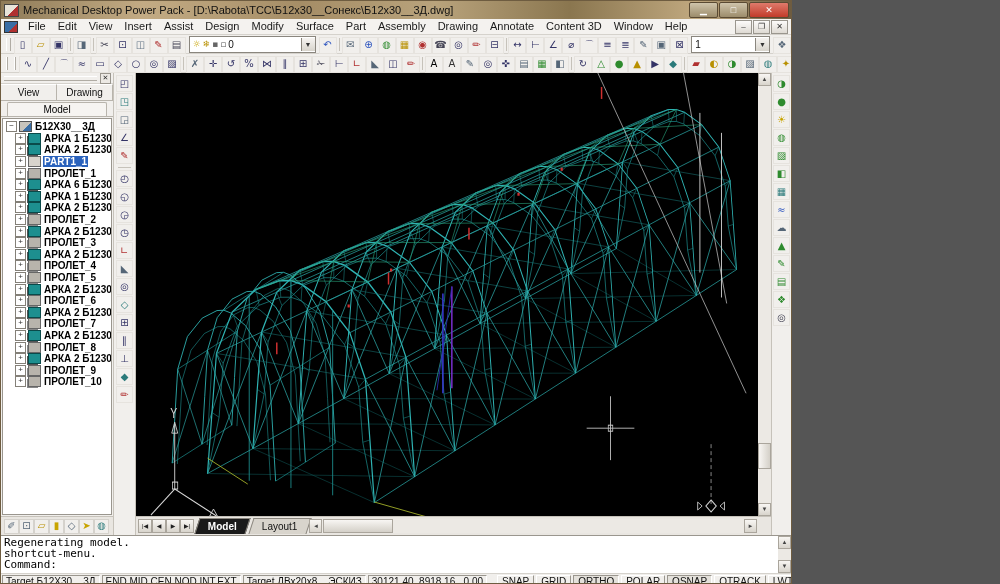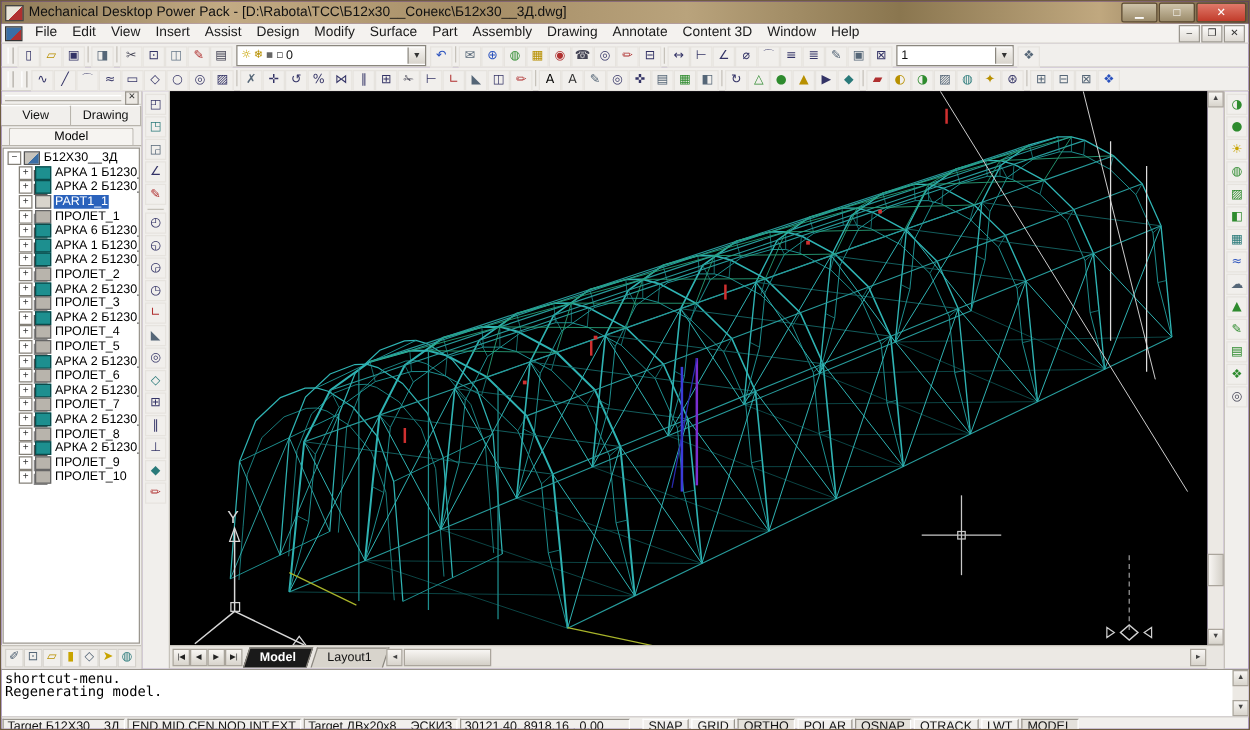--- a/index.html
+++ b/index.html
@@ -1,16 +1,16 @@
 <!DOCTYPE html>
 <html><head>
 <meta charset="utf-8">
 <style>
   html,body{margin:0;padding:0;background:#555;}
-  #app{position:relative;width:1000px;height:584px;background:#4c1d95;font-family:"Liberation Sans",sans-serif;overflow:hidden;border:1px solid #6e5c40;box-sizing:border-box;}
+  #app{position:relative;width:792px;height:584px;background:#a3a3a3;font-family:"Liberation Sans",sans-serif;overflow:hidden;border:1px solid #6e5c40;box-sizing:border-box;}
   
   #titlebar{height:18px;display:flex;align-items:center;background:linear-gradient(90deg,#8f7b58,#c3ab84 18%,#a58d66 38%,#b9a37c 55%,#8a764f 72%,#c0a87f 88%,#6e5c40);}
   #title-icon{width:13px;height:11px;margin:0 4px 0 3px;background:linear-gradient(135deg,#e8e4da 55%,#b03030 55%);border:1px solid #444;}
   #title-text{font-size:11px;color:#111;white-space:nowrap;overflow:hidden;flex:1;}
   .wbtns{display:flex;margin-right:2px;}
   .wbtn{width:27px;height:14px;border:1px solid #5a4a33;border-radius:2px;margin-left:1px;display:flex;align-items:center;justify-content:center;font-size:9px;color:#fff;background:linear-gradient(#cfc4ab,#9c8c6b);}
   .wbtn.close{background:linear-gradient(#e07a6b,#c13b2a);width:38px;}
   
   #menubar{height:15px;background:#f4f2ef;border-bottom:1px solid #d5d2cc;display:flex;align-items:center;font-size:11px;}
   #mdi-icon{width:12px;height:10px;margin:0 4px 0 3px;background:linear-gradient(135deg,#3a6ea5 60%,#b03030 60%);border:1px solid #333;}
@@ -40,21 +40,21 @@
   #model-tab{flex:1;margin:1px 6px 0 6px;border:1px solid #b8b4ac;border-bottom:none;border-radius:2px 2px 0 0;background:#f6f4f1;text-align:center;line-height:13px;}
   #tree{flex:1;background:#fff;border:1px solid #9a968e;margin:1px;overflow:hidden;padding-top:2px;}
   .trow{display:flex;align-items:center;height:11.6px;font-size:10px;white-space:nowrap;}
   .texp{width:9px;height:9px;border:1px solid #848078;background:#fff;font-size:8px;line-height:7px;text-align:center;color:#333;margin:0 2px 0 3px;flex:none;}
   .trow.child .texp{margin-left:12px;}
   .ticon{width:11px;height:9px;flex:none;margin-right:2px;position:relative;}
   .ticon.asm{background:linear-gradient(135deg,#c8c4bc 55%,#3a6ea5 55%);border:1px solid #555;}
   .ticon.arka{background:#1d8f8f;border:1px solid #0a4a4a;box-shadow:-2px 2px 0 -1px #555;}
   .ticon.prolet{background:#b8b4ac;border:1px solid #666;box-shadow:-2px 2px 0 -1px #888;}
   .ticon.part{background:#d8d4cc;border:1px solid #666;}
-  .tlabel{padding:0 1px;color:#000;}
+  .tlabel{padding:0 1px;color:#000;font-weight:bold;}
   .trow.sel .tlabel{background:#2a62bc;color:#fff;}
   #panel-bottom{height:18px;border-top:1px solid #c6c2ba;display:flex;align-items:center;padding-left:3px;background:#e9e6e1;}
   #panel-bottom .tb-btn{width:13px;height:13px;border-color:#d5d2cc;}
   
   .vtoolbar{width:21px;background:#f1efec;border-right:1px solid #c6c2ba;display:flex;flex-direction:column;align-items:center;padding-top:2px;}
   .vtoolbar .tb-btn{width:15px;height:15px;margin:0 0 1px 0;}
   .vsep{width:13px;height:1px;background:#c6c2ba;margin:2px 0;}
   #right-toolbar{width:19px;border-right:none;border-left:1px solid #c6c2ba;}
   
   #centercol{flex:1;display:flex;flex-direction:column;min-width:0;}
@@ -875,22 +875,23 @@
           <span class="glyph" style="color: rgb(46, 139, 46);">❖</span>
         </span>
         <span class="tb-btn">
           <span class="glyph" style="color: rgb(68, 68, 85);">◎</span>
         </span>
       </div>
   </div>
 
   <div id="command">
     <div id="cmdlines">
+        <div>Regenerating model.</div>
         <div>shortcut-menu.</div>
-        <div>Regenerating model.</div>
+        <div>Command:</div>
       </div>
     <div id="cmdscroll">
       <span class="sbtn">▲</span>
       <span class="sbtn">▼</span>
     </div>
   </div>
 
   <div id="statusbar">
     <span class="sfield">Target Б12X30__3Д</span>
     <span class="sfield">END,MID,CEN,NOD,INT,EXT</span>

